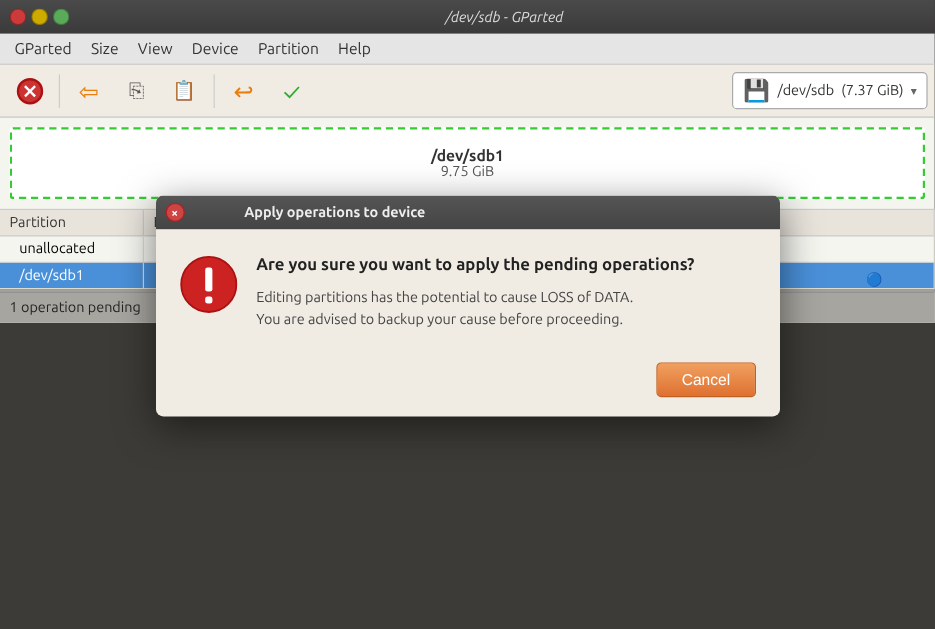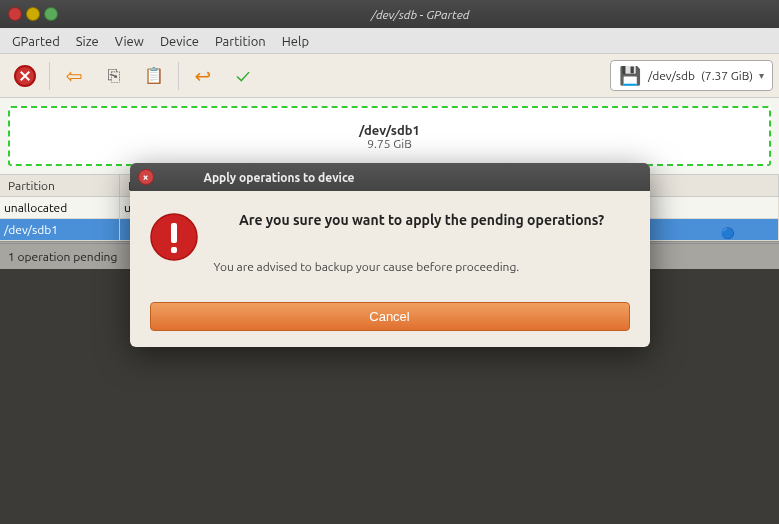--- a/index.html
+++ b/index.html
@@ -149,21 +149,21 @@
     .table-row {
       display: grid;
       grid-template-columns: 120px 140px 100px 100px 120px 1fr;
       border-bottom: 1px solid #e0dbd0;
     }
     .table-row.selected {
       background: #4a90d9;
       color: #fff;
     }
     .table-cell {
-      padding: 4px 4px;
+      padding: 4px 16px;
       font-size: 12px;
       border-right: 1px solid #e0dbd0;
       white-space: nowrap;
       overflow: hidden;
     }
 
     
     .bottom-bar {
       position: absolute;
       bottom: 0;
@@ -270,33 +270,31 @@
     }
     .dialog-content {
       flex: 1;
     }
     .dialog-heading {
       font-size: 14px;
       font-weight: bold;
       color: #222;
       margin-bottom: 10px;
       line-height: 1.3;
-      text-align: center;
     }
     .dialog-message {
       font-size: 12px;
       color: #444;
       line-height: 1.5;
     }
     .dialog-footer {
       display: flex;
       justify-content: flex-end;
       gap: 10px;
       padding: 10px 20px 16px 20px;
-      flex-direction: column;
     }
     .dialog-btn {
       padding: 6px 20px;
       border-radius: 4px;
       border: 1px solid #aaa;
       font-size: 13px;
       cursor: pointer;
       background: linear-gradient(to bottom, #f5f0e8, #e8e0d0);
       color: #333;
     }
@@ -442,21 +440,21 @@
 
         <svg class="dialog-warning-icon" viewBox="0 0 48 48" xmlns="http://www.w3.org/2000/svg">
           <circle cx="24" cy="24" r="23" fill="#cc2222" stroke="#aa1111" stroke-width="1.5"></circle>
           <rect x="21" y="10" width="6" height="20" rx="2" fill="white"></rect>
           <rect x="21" y="34" width="6" height="6" rx="2" fill="white"></rect>
         </svg>
 
         <div class="dialog-content">
           <div class="dialog-heading">Are you sure you want to apply the pending operations?</div>
           <div class="dialog-message">
-            <br>
+            <span>Editing partitions has the potential to cause LOSS of DATA.</span><br>
             <span>You are advised to backup your cause before proceeding.</span>
           </div>
         </div>
       </div>
 
       <div class="dialog-footer">
         <button class="dialog-btn primary">Cancel</button>
       </div>
     </div>
   </div>

